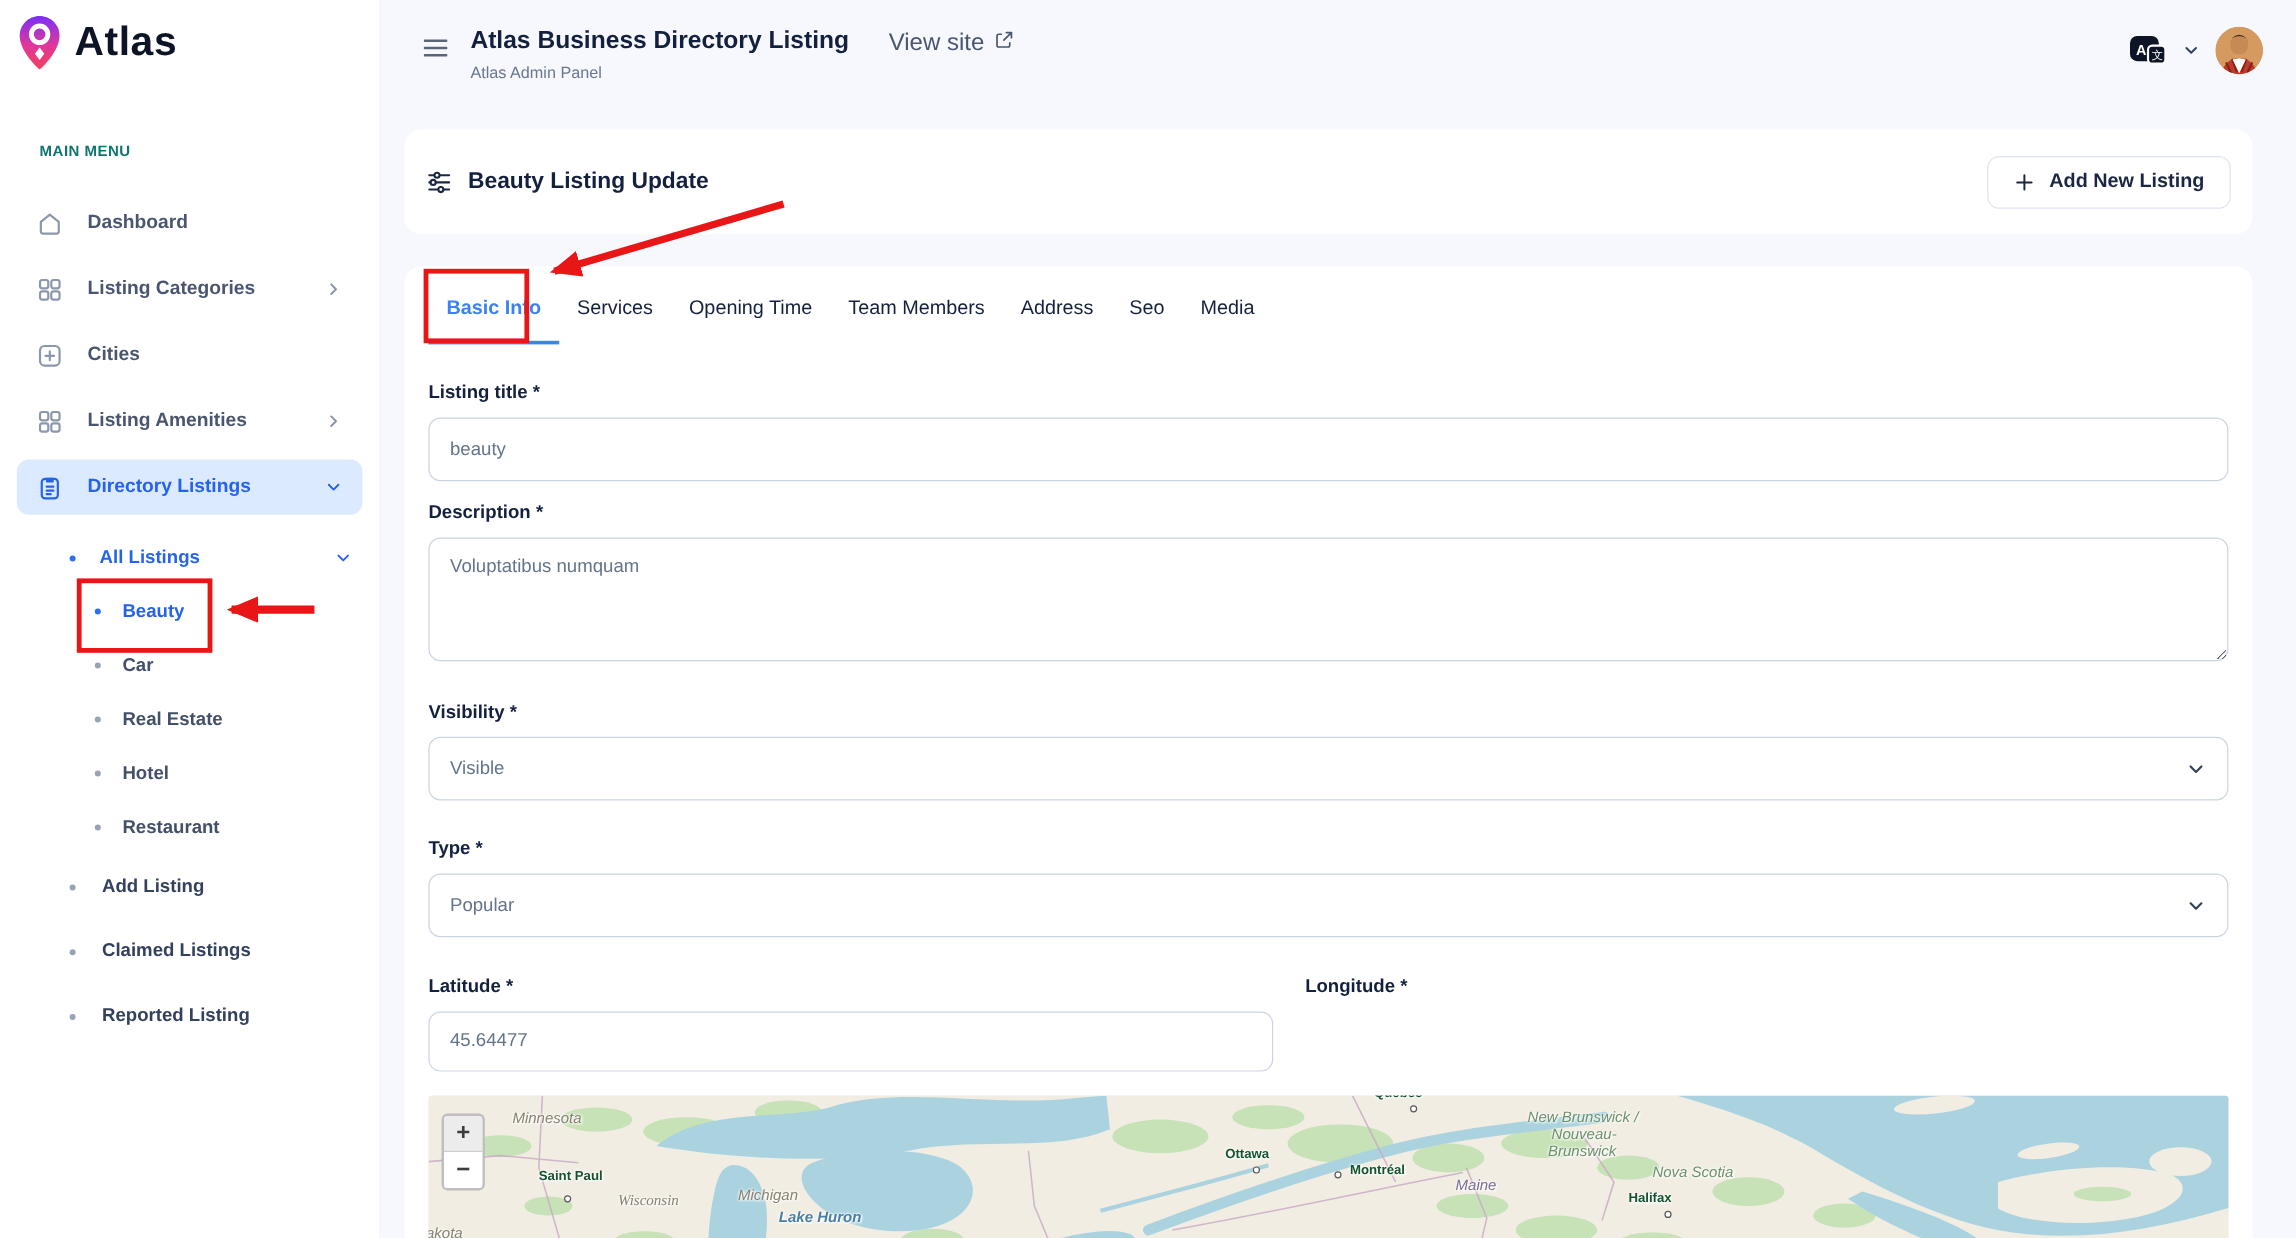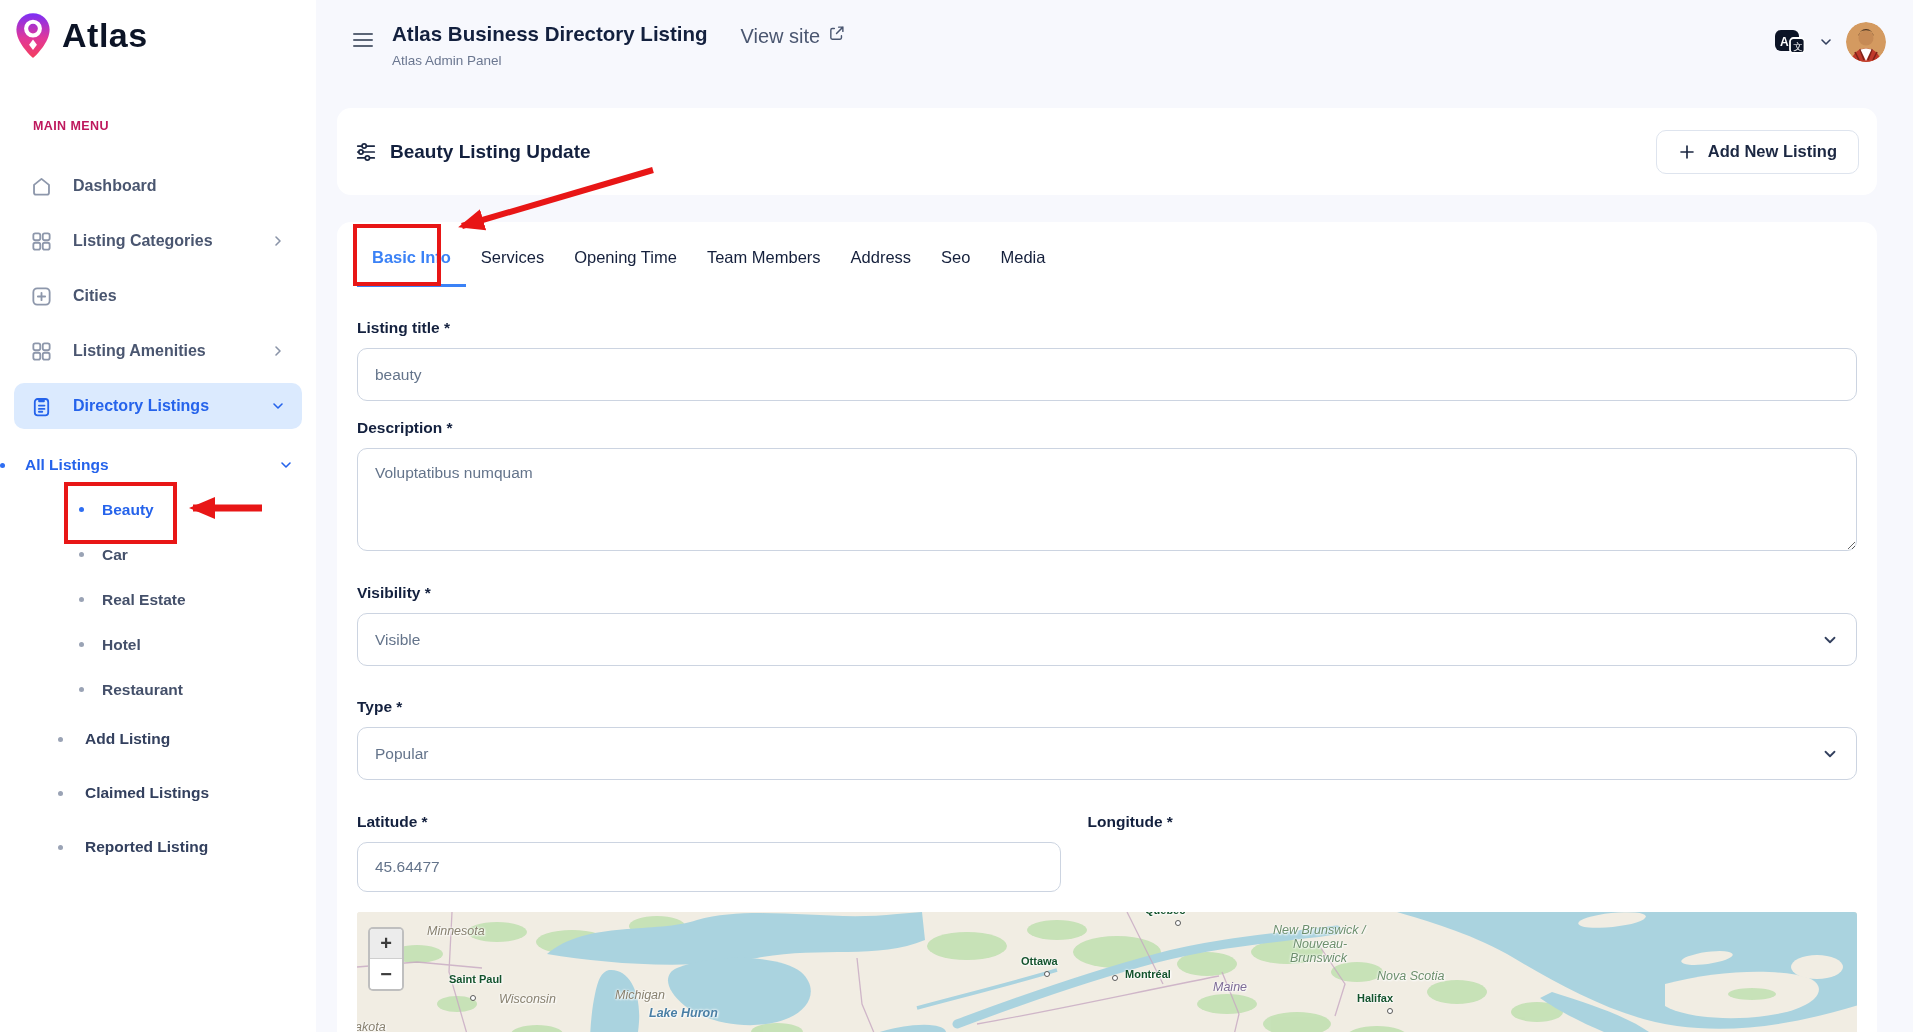--- a/index.html
+++ b/index.html
@@ -5,30 +5,30 @@
   html,body{margin:0;padding:0}
   body{
     width:1913px;height:1032px;overflow:hidden;position:relative;
     background:#f7f8fd;color:#15203c;
     font-family:"Liberation Sans",sans-serif;
   }
   
   .sidebar{position:absolute;left:0;top:0;width:316px;height:1032px;background:#fff;z-index:2}
   .logo-row{display:flex;align-items:center;gap:10px;padding:12px 0 0 14px;cursor:pointer}
   .logo-text{font-size:34px;font-weight:700;color:#0c1426;letter-spacing:.5px}
-  .menu-label{margin:60px 0 0 33px;font-size:12.5px;font-weight:700;color:#be185d;letter-spacing:.4px}
+  .menu-label{margin:60px 0 0 33px;font-size:12.5px;font-weight:700;color:#0f766e;letter-spacing:.4px}
   .menu{margin-top:30px;padding:0 14px}
   .menu-item{display:flex;align-items:center;gap:20px;height:46px;margin-bottom:9px;
     padding:0 16px;border-radius:10px;font-size:16px;font-weight:600;color:#4a5670;cursor:pointer}
   .menu-item .chev{margin-left:auto;display:flex}
   .menu-item.active{background:#dbeafe;color:#2563eb}
   .submenu{padding:5px 14px 0 0}
   .subrow{display:flex;align-items:center;height:44px;font-size:15.5px;font-weight:600;color:#44506a;cursor:pointer}
   .subrow .chev{margin-left:auto;margin-right:8px;display:flex}
-  .sub-top{gap:20px;color:#2563eb}
+  .sub-top{padding-left:58px;gap:20px;color:#2563eb}
   .sub-cat{padding-left:79px;gap:18px;height:45px}
   .sub-link{padding-left:58px;gap:22px;height:54px;color:#33405e}
   .dot{width:5px;height:5px;border-radius:50%;background:#9aa3b5;flex:0 0 auto}
   .dot.blue{background:#2f6ef2}
   .blue-text{color:#2563eb}
   
   .main{position:absolute;left:316px;top:0;right:0;height:100%;z-index:1}
   .topbar{display:flex;align-items:flex-start;padding:22px 27px 0 37px}
   .burger{margin-top:10px;cursor:pointer;display:flex}
   .head-block{margin-left:19px}
@@ -422,21 +422,21 @@
           <path d="M500 46 L505 92 L520 128"></path>
         </g>
       </svg>
       <div class="map-zoom">
         <button class="zin">+</button>
         <button class="zout">−</button>
       </div>
 
     <div class="mlabel region" style="left: 70px; top: 12px;">Minnesota</div>
         <div class="mlabel city" style="left: 92px; top: 61px;">Saint Paul</div>
-        <div class="mlabel region" style="left: 142px; top: 80px;">Wisconsin</div>
+        <div class="mlabel region" style="left: 158px; top: 80px; font-family: Liberation Serif, serif;">Wisconsin</div>
         <div class="mlabel region" style="left: 258px; top: 76px;">Michigan</div>
         <div class="mlabel water" style="left: 292px; top: 94px;">Lake Huron</div>
         <div class="mlabel city" style="left: 664px; top: 43px;">Ottawa</div>
         <div class="mlabel city" style="left: 768px; top: 56px;">Montréal</div>
         <div class="mlabel city" style="left: 788px; top: -8px;">Québec</div>
         <div class="mlabel region-purple" style="left: 856px; top: 68px;">Maine</div>
         <div class="mlabel region-green" style="left: 916px; top: 11px;">New Brunswick /</div>
         <div class="mlabel region-green" style="left: 936px; top: 25px;">Nouveau-</div>
         <div class="mlabel region-green" style="left: 933px; top: 39px;">Brunswick</div>
         <div class="mlabel region-green" style="left: 1020px; top: 57px;">Nova Scotia</div>

